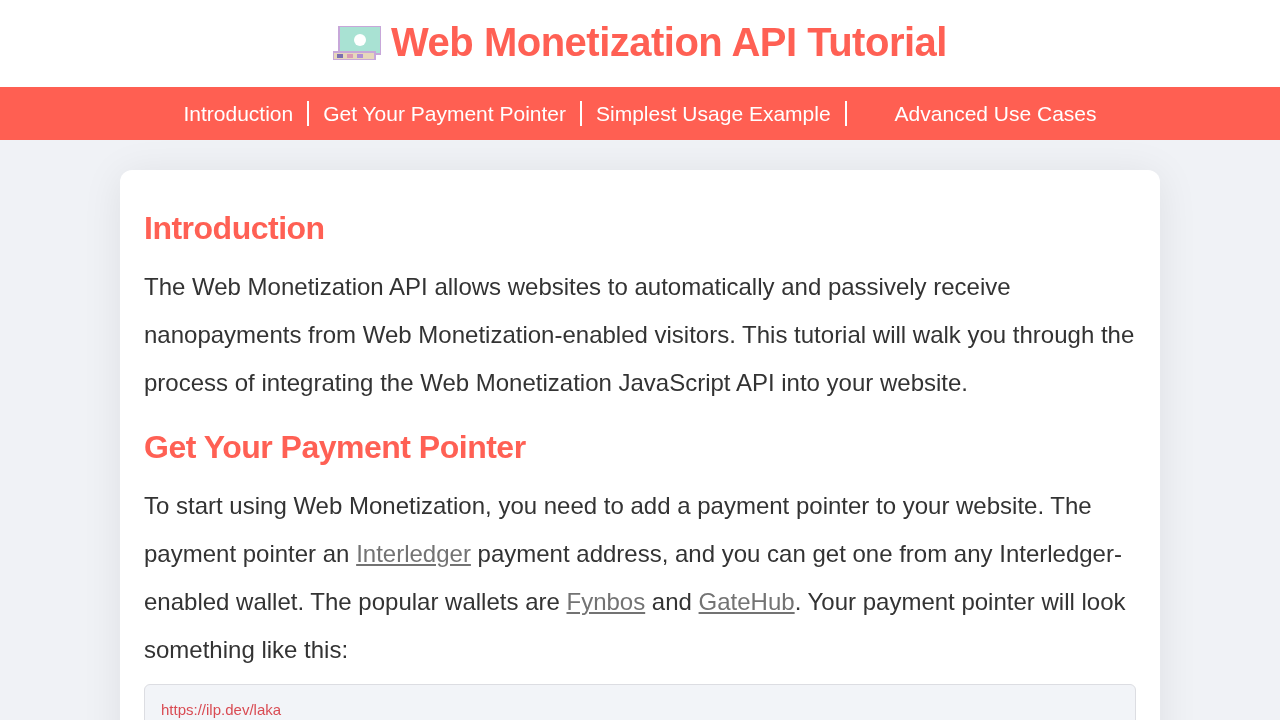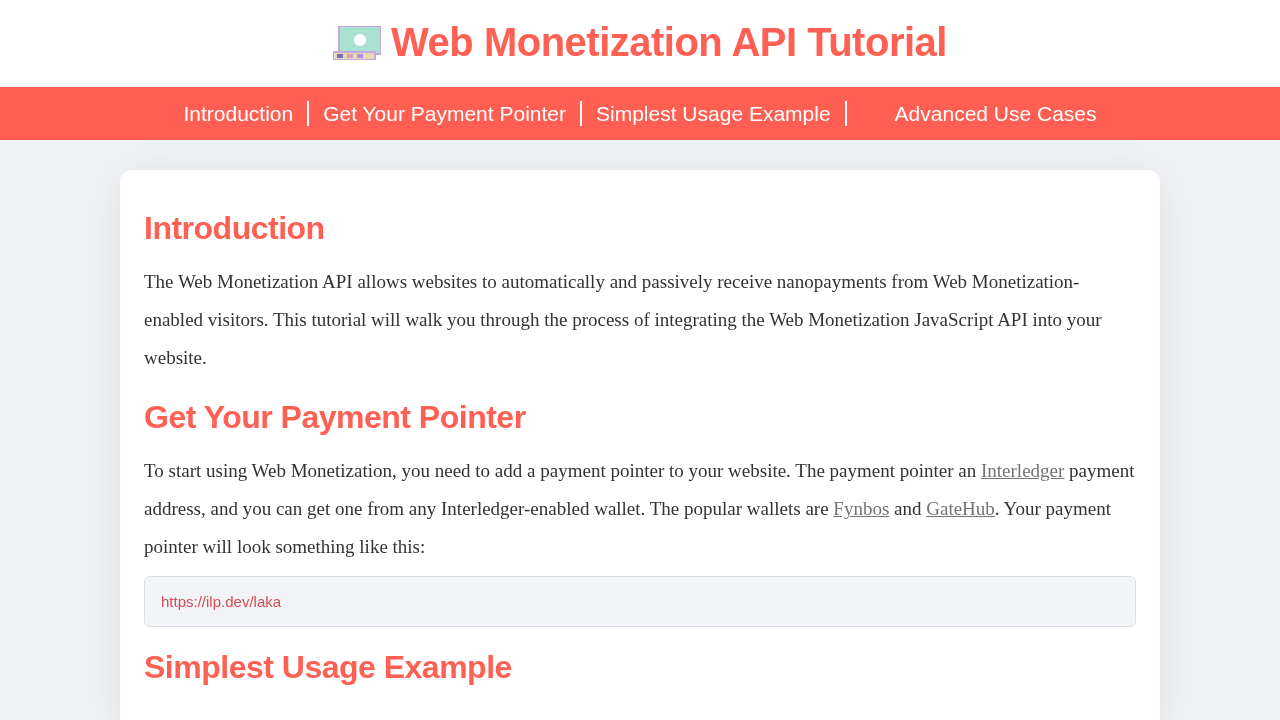--- a/index.html
+++ b/index.html
@@ -53,25 +53,24 @@
   }
   .card h2 {
     color: #ff6054;
     font-size: 32px;
     font-weight: 800;
     margin: 22px 0 16px;
     letter-spacing: -0.5px;
   }
   .card h2:first-child { margin-top: 14px; }
   .card p {
-    font-size: 19px;
+    font-size: 24px;
     line-height: 2.0;
     margin: 8px 0 10px;
     color: #333;
-    font-family: Liberation Serif, serif;
   }
   .card a.link {
     color: #737373;
     text-decoration: underline;
   }
   .codeblock {
     background: #f2f4f8;
     border: 1px solid #dcdde2;
     border-radius: 6px;
     padding: 16px 16px;

